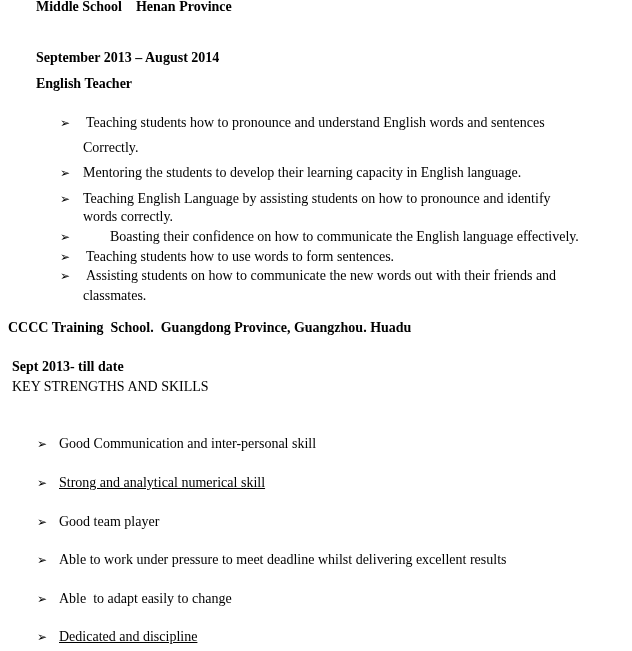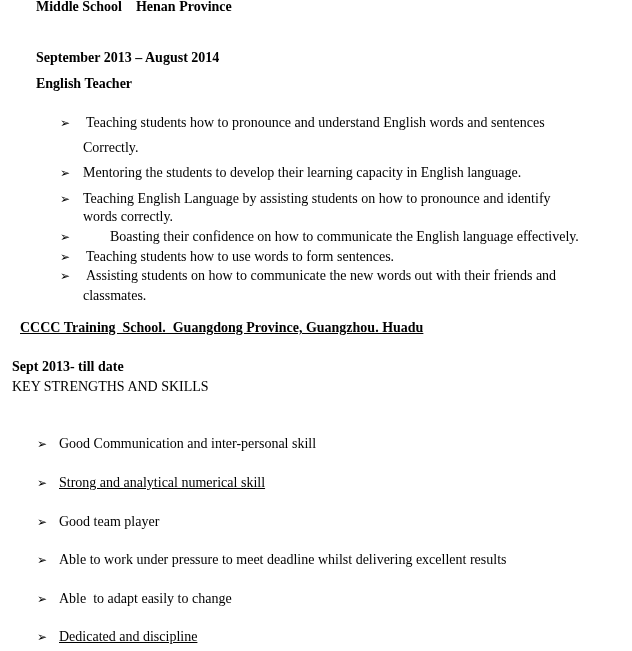--- a/index.html
+++ b/index.html
@@ -33,21 +33,21 @@
     <div class="line" style="left:86px; top:228px;margin-left:24px;">Boasting their confidence on how to communicate the English language effectively.</div>
 
     <span class="arrow" style="left:60px; top:248px;">➢</span>
     <div class="line" style="left:86px; top:248px;">Teaching students how to use words to form sentences.</div>
 
     <span class="arrow" style="left:60px; top:267px;">➢</span>
     <div class="line" style="left:86px; top:267px;">Assisting students on how to communicate the new words out with their friends and</div>
     <div class="line" style="left:83px; top:287px;">classmates.</div>
   </div>
 
-  <div class="line bold" style="left:20px; top:319px;text-decoration:underline;">CCCC Training  School.  Guangdong Province, Guangzhou. Huadu</div>
+  <div class="line bold" style="left:8px; top:319px;">CCCC Training  School.  Guangdong Province, Guangzhou. Huadu</div>
   <div class="line bold" style="left:12px; top:358px;">Sept 2013- till date</div>
   <div class="line" style="left:12px; top:378px;">KEY STRENGTHS AND SKILLS</div>
 
   <div>
     <span class="arrow" style="left:37px; top:435px;">➢</span>
     <div class="line" style="left:59px; top:435px;">Good Communication and inter-personal skill</div>
 
     <span class="arrow" style="left:37px; top:474px;">➢</span>
     <div class="line" style="left:59px; top:474px;text-decoration:underline;">Strong and analytical numerical skill</div>
 

